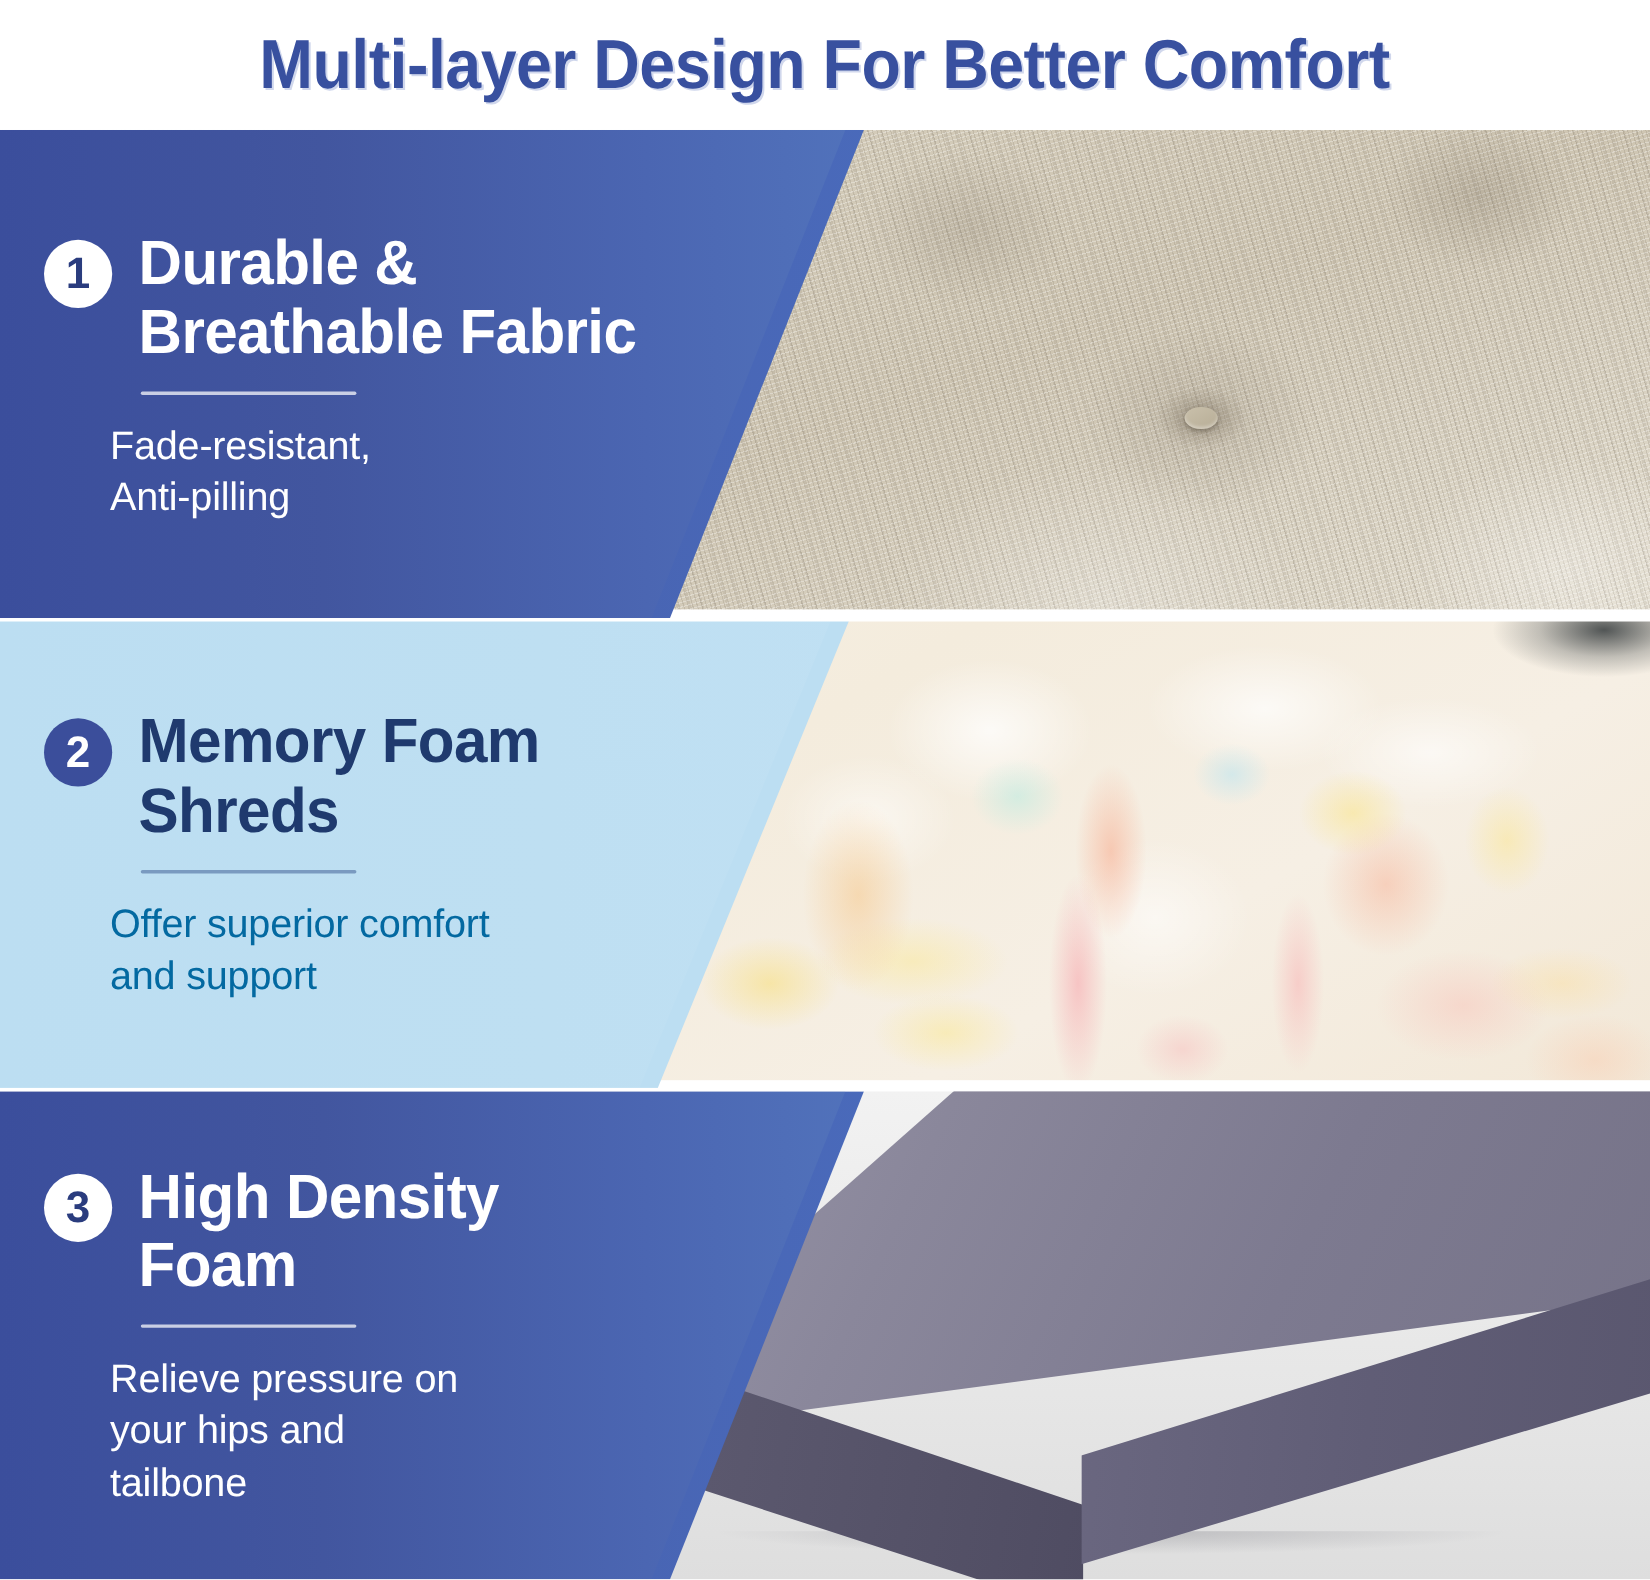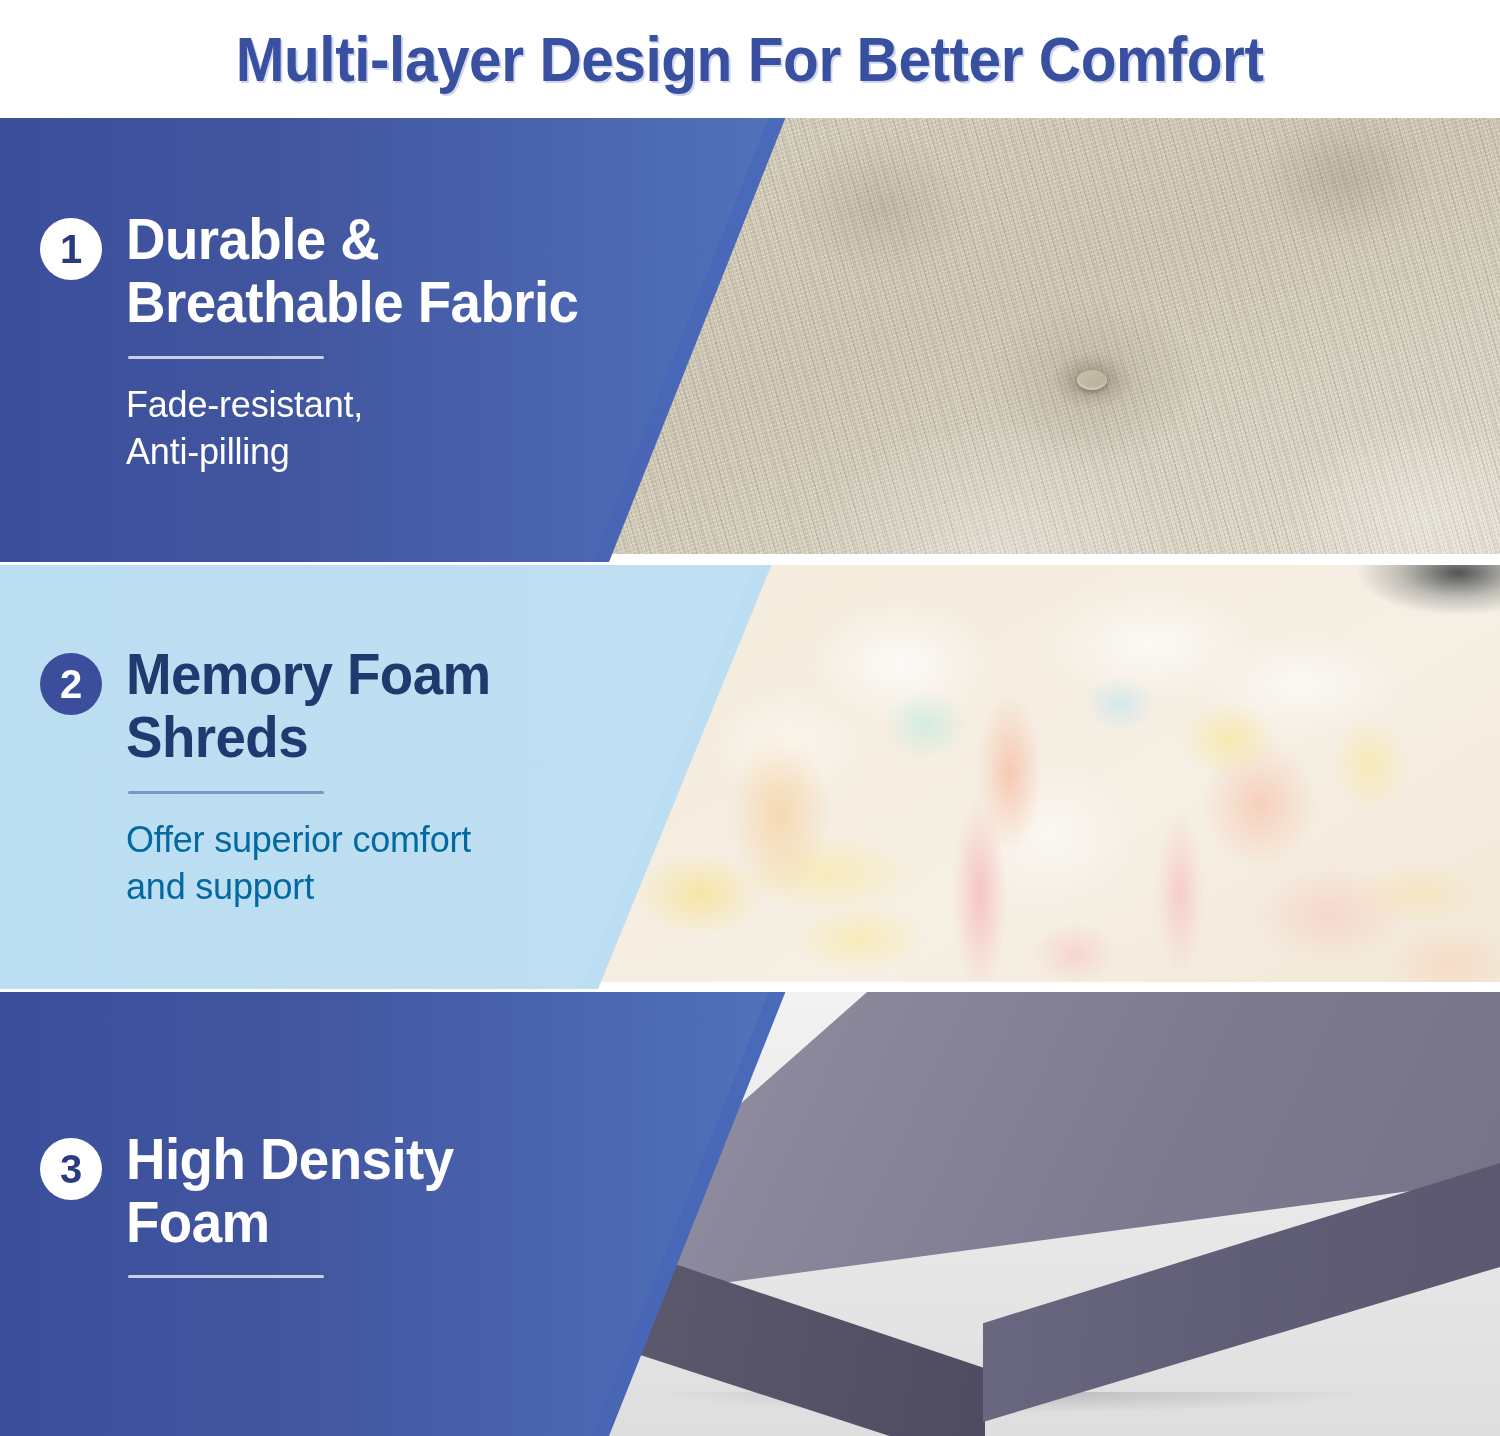--- a/index.html
+++ b/index.html
@@ -193,21 +193,21 @@
   .heading-light{ color:#FFFFFF; }
   .heading-dark{  color:#1F3A6E; }
 
   .divider{
     height:3px; width:196px; margin:22px 0 22px 88px; border-radius:2px;
   }
   .divider-light{ background:rgba(255,255,255,.72); }
   .divider-dark{  background:rgba(40,70,130,.45); }
 
   .sub{
-    margin-left:86px;
+    margin-left:60px;
     font-weight:400;
     font-size:36px;
     line-height:1.32;
     white-space:pre-line;
     letter-spacing:-0.2px;
   }
   .sub-light{ color:#FFFFFF; }
   .sub-dark{  color:#0369a1; }
 
   
@@ -285,14 +285,17 @@
     <div class="wedge-face"></div>
   </div>
 
   <div class="content" id="content-3">
     <div class="head-row">
       <div class="badge badge-light">3</div>
       <div class="heading heading-light">High Density
 Foam</div>
     </div>
     <div class="divider divider-light"></div>
+    <div class="sub sub-light">Relieve pressure on
+your hips and
+tailbone</div>
   </div>
 </div>
 
 </body></html>

